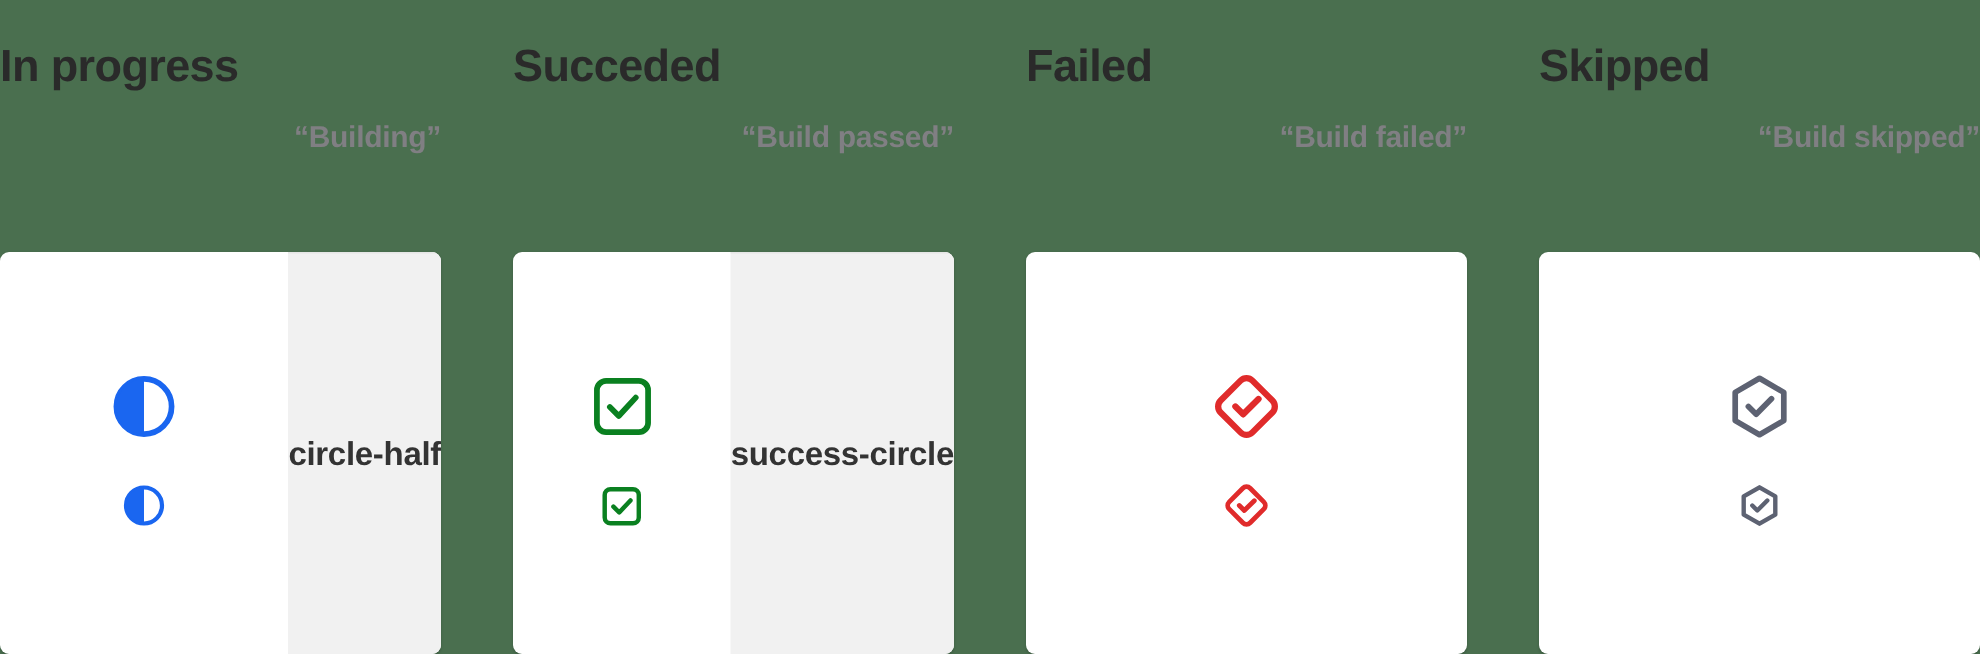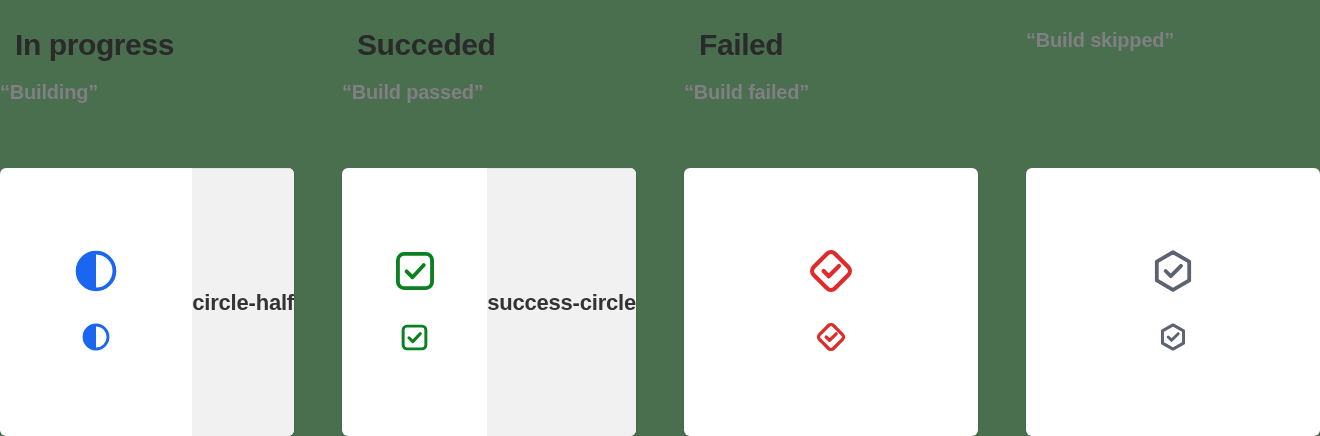--- a/index.html
+++ b/index.html
@@ -38,31 +38,31 @@
   }
 
   .title {
     font-size: 30px;
     font-weight: bold;
     color: #2a2a2a;
     letter-spacing: -0.4px;
     line-height: 1;
     margin: 0 0 22px 0;
     white-space: nowrap;
-    padding-left: 15px;
   }
 
   .subtitle {
     font-size: 20px;
     font-weight: bold;
     color: #807f83;
     letter-spacing: -0.2px;
     line-height: 1;
     margin: 0;
     white-space: nowrap;
+    text-align: right;
   }
 
   .card {
     grid-row: 2;
     background: #ffffff;
     border-radius: 6px;
     box-shadow: 0 1px 2px rgba(0,0,0,0.18);
     display: flex;
     flex-direction: row;
     overflow: hidden;
@@ -178,20 +178,21 @@
           <g transform="rotate(45 12 12)">
             <rect x="4.6" y="4.6" width="14.8" height="14.8" rx="2.6" ry="2.6" fill="none" stroke="#e02b2b" stroke-width="2.4"></rect>
           </g>
           <path d="M8.4 12.0 L10.9 14.5 L15.9 9.6" fill="none" stroke="#e02b2b" stroke-width="2.4" stroke-linecap="round" stroke-linejoin="round"></path>
         </svg>
       </div>
     </div>
   </div>
 
   <div class="col col-4 head">
+    <div class="title">Skipped</div>
     <div class="subtitle">“Build skipped”</div>
   </div>
   <div class="col col-4 card">
     <div class="card-body">
       <div class="icon-large">
         <svg viewBox="0 0 24 24" width="48" height="48" aria-hidden="true">
           <path d="M12 2.6 L20.1 7.3 L20.1 16.7 L12 21.4 L3.9 16.7 L3.9 7.3 Z" fill="none" stroke="#5d6272" stroke-width="1.9" stroke-linejoin="round"></path>
           <path d="M8.3 12.0 L10.9 14.6 L16.0 9.4" fill="none" stroke="#5d6272" stroke-width="1.9" stroke-linecap="round" stroke-linejoin="round"></path>
         </svg>
       </div>

